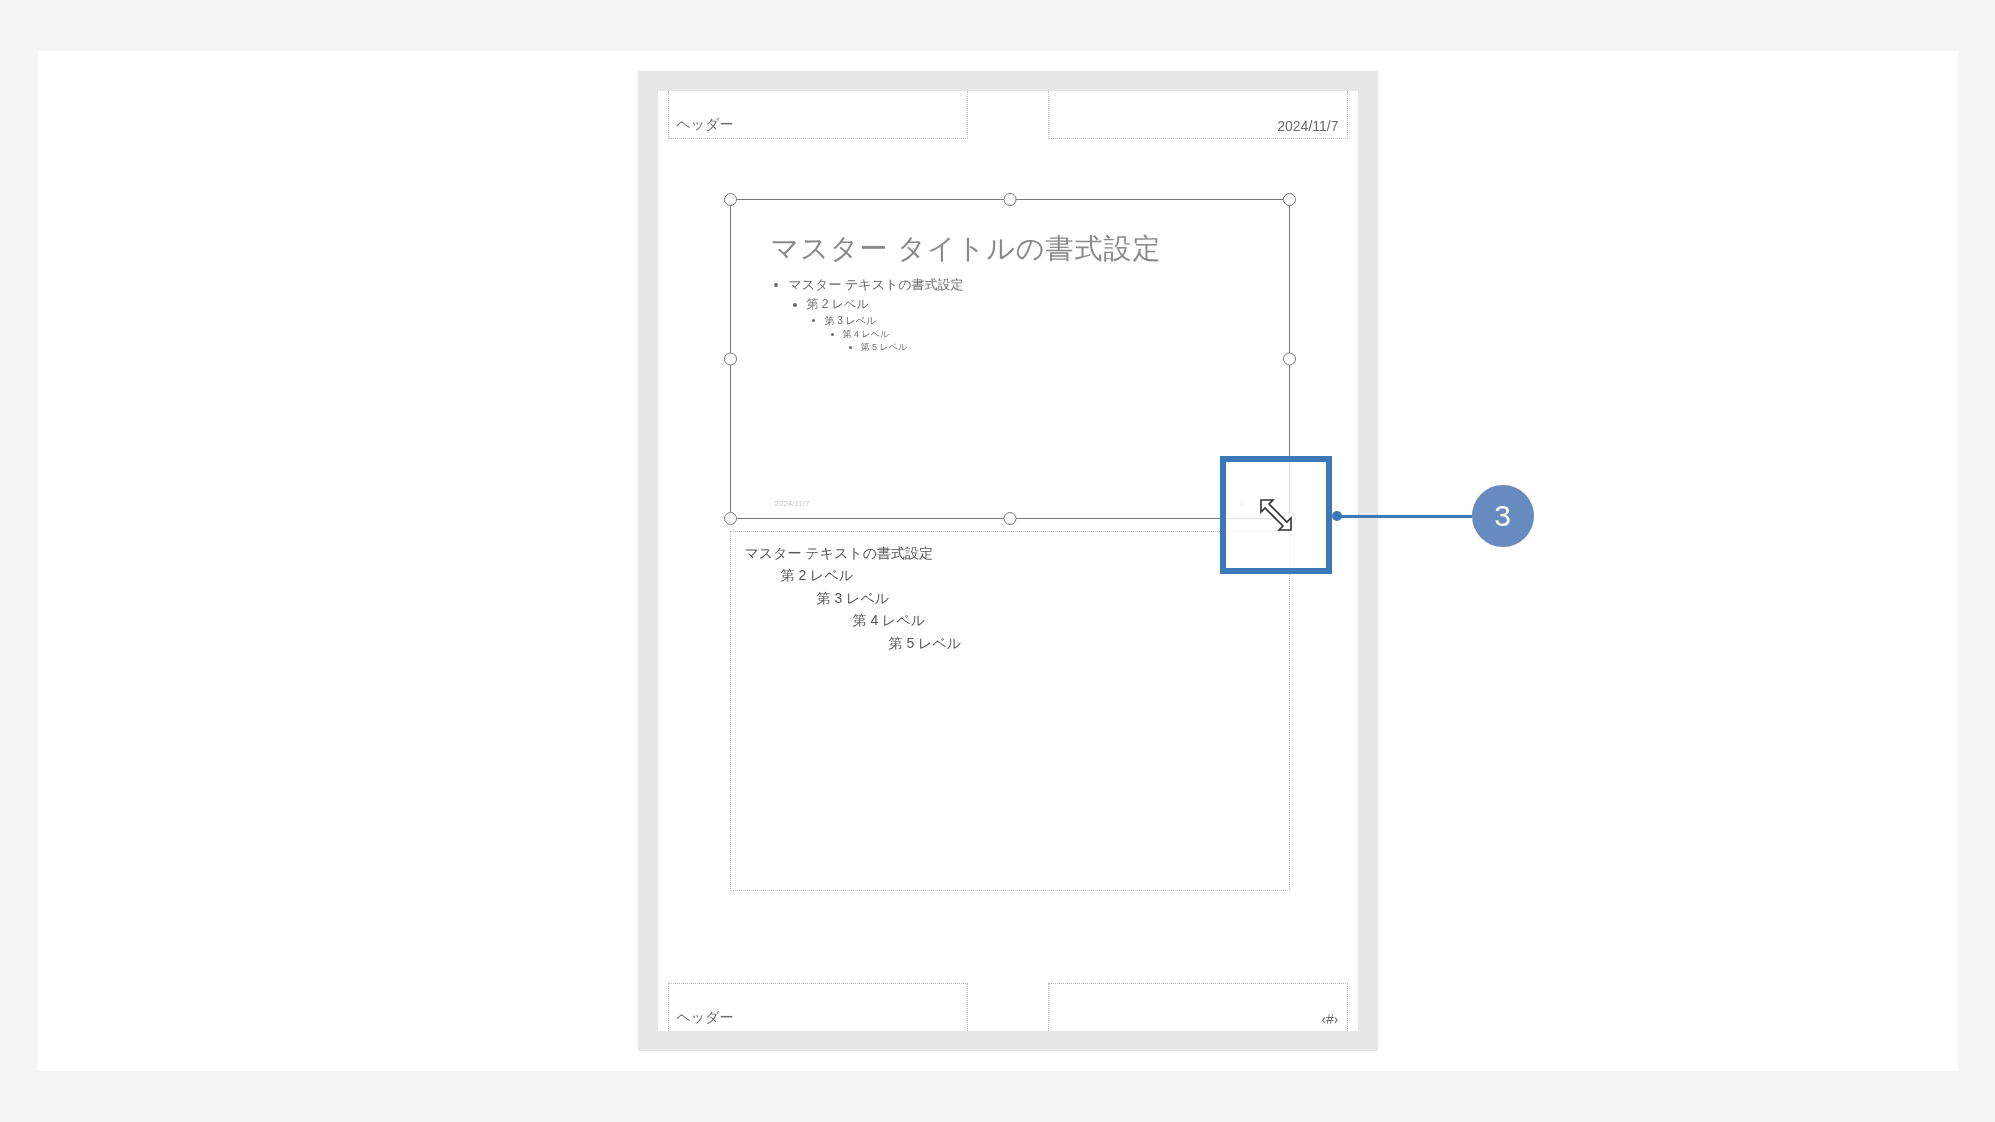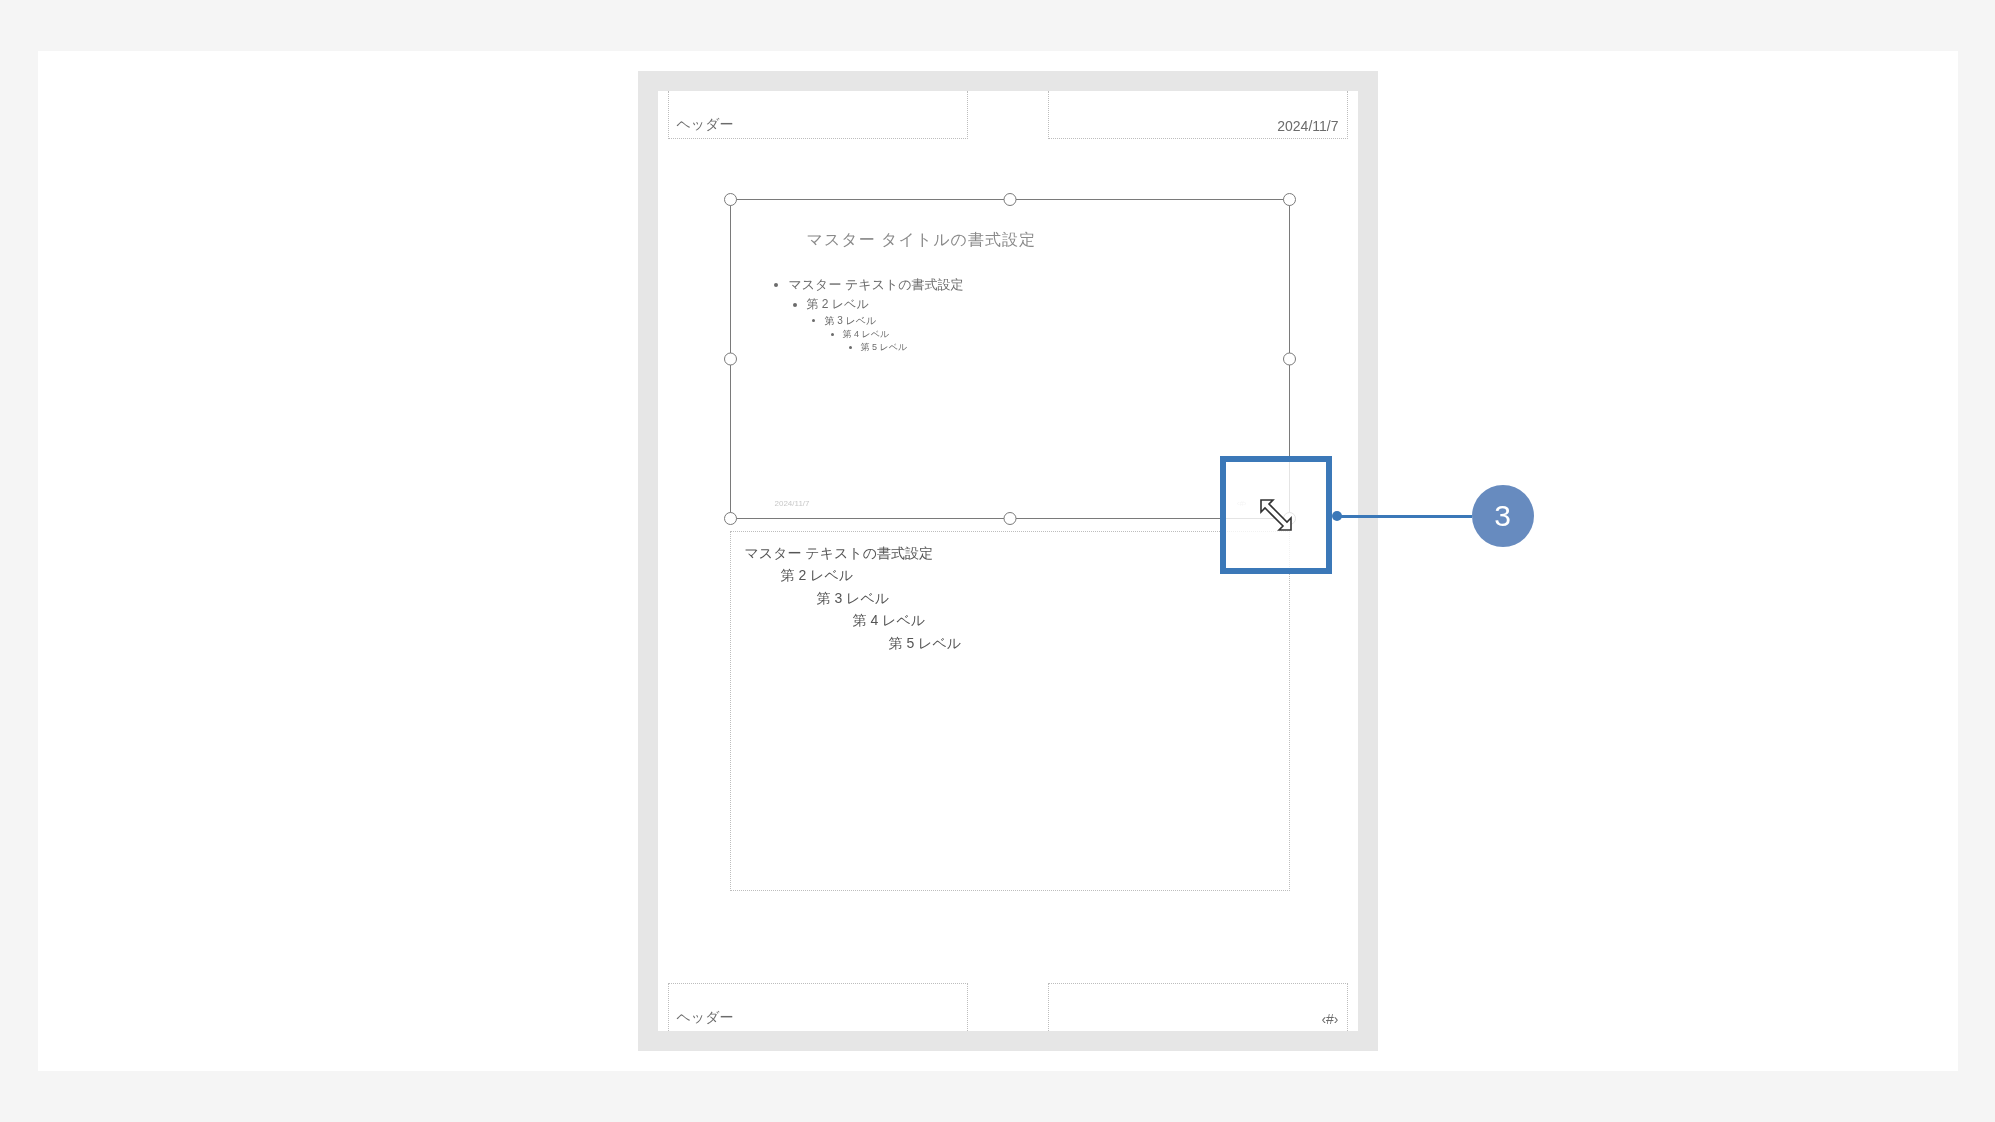--- a/index.html
+++ b/index.html
@@ -73,25 +73,24 @@
     .h-ne { right: -7px; top: -7px; }
     .h-w  { left: -7px; top: 50%; transform: translateY(-50%); }
     .h-e  { right: -7px; top: 50%; transform: translateY(-50%); }
     .h-sw { left: -7px; bottom: -7px; }
     .h-s  { left: 50%; bottom: -7px; transform: translateX(-50%); }
     .h-se { right: -7px; bottom: -7px; }
     .slide-title {
       position: absolute;
       left: 40px;
       top: 30px;
-      font-size: 16px;
+      font-size: 28px;
       color: #8a8a8a;
       font-weight: 400;
       letter-spacing: 1px;
-      margin-left: 36px;
     }
     .slide-bullets {
       position: absolute;
       left: 40px;
       top: 75px;
       font-size: 13px;
       color: #6b6b6b;
       line-height: 1.5;
     }
     .slide-bullets ul { list-style: disc; padding-left: 18px; }

